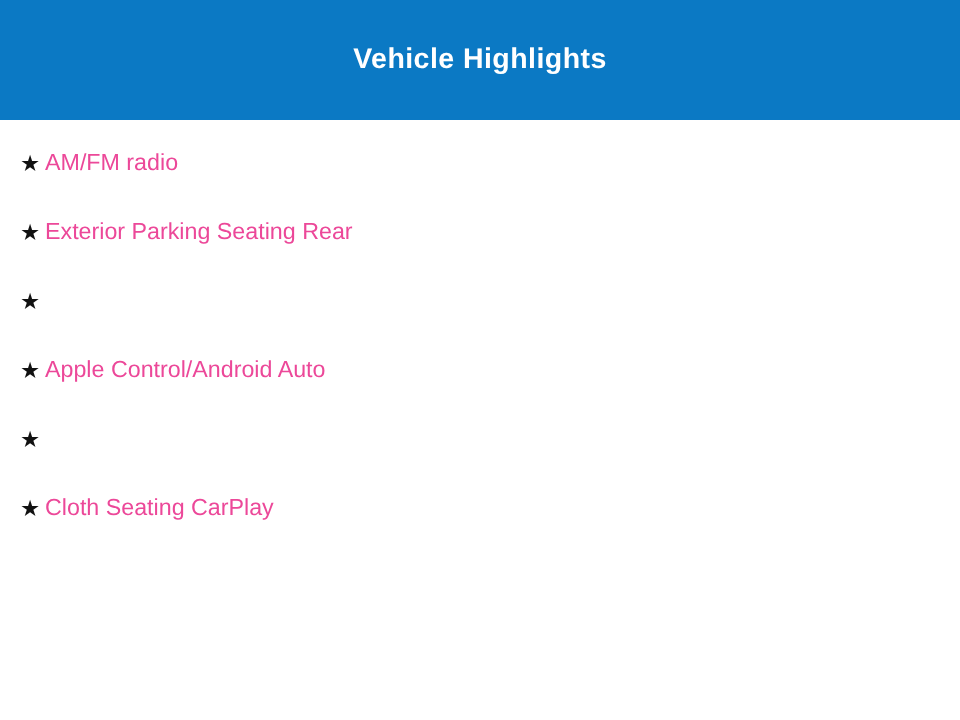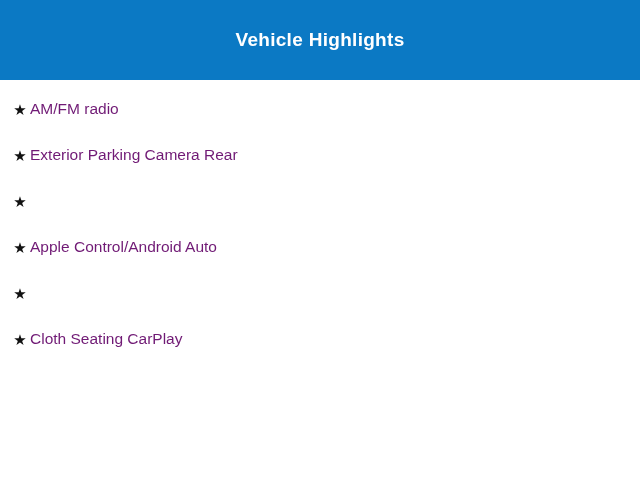--- a/index.html
+++ b/index.html
@@ -51,21 +51,21 @@
     flex: 0 0 auto;
     width: 20px;
     color: #111111;
     font-size: 15px;
     line-height: 22px;
     text-align: center;
     margin-top: 1px;
   }
   .highlight-text {
     flex: 1 1 auto;
-    color: #701a75;
+    color: #ec4899;
     font-size: 15.5px;
     line-height: 22px;
     max-width: 558px;
   }
 </style>
 </head>
 <body>
 
 <div class="page">
 
@@ -75,21 +75,21 @@
 
   <ul class="highlights-list">
 
     <li class="highlight-item">
       <span class="bullet-star">★</span>
       <span class="highlight-text">AM/FM radio</span>
     </li>
 
     <li class="highlight-item">
       <span class="bullet-star">★</span>
-      <span class="highlight-text">Exterior Parking Camera Rear</span>
+      <span class="highlight-text">Exterior Parking Seating Rear</span>
     </li>
 
     <li class="highlight-item">
       <span class="bullet-star">★</span>
     </li>
 
     <li class="highlight-item">
       <span class="bullet-star">★</span>
       <span class="highlight-text">Apple Control/Android Auto</span>
     </li>

